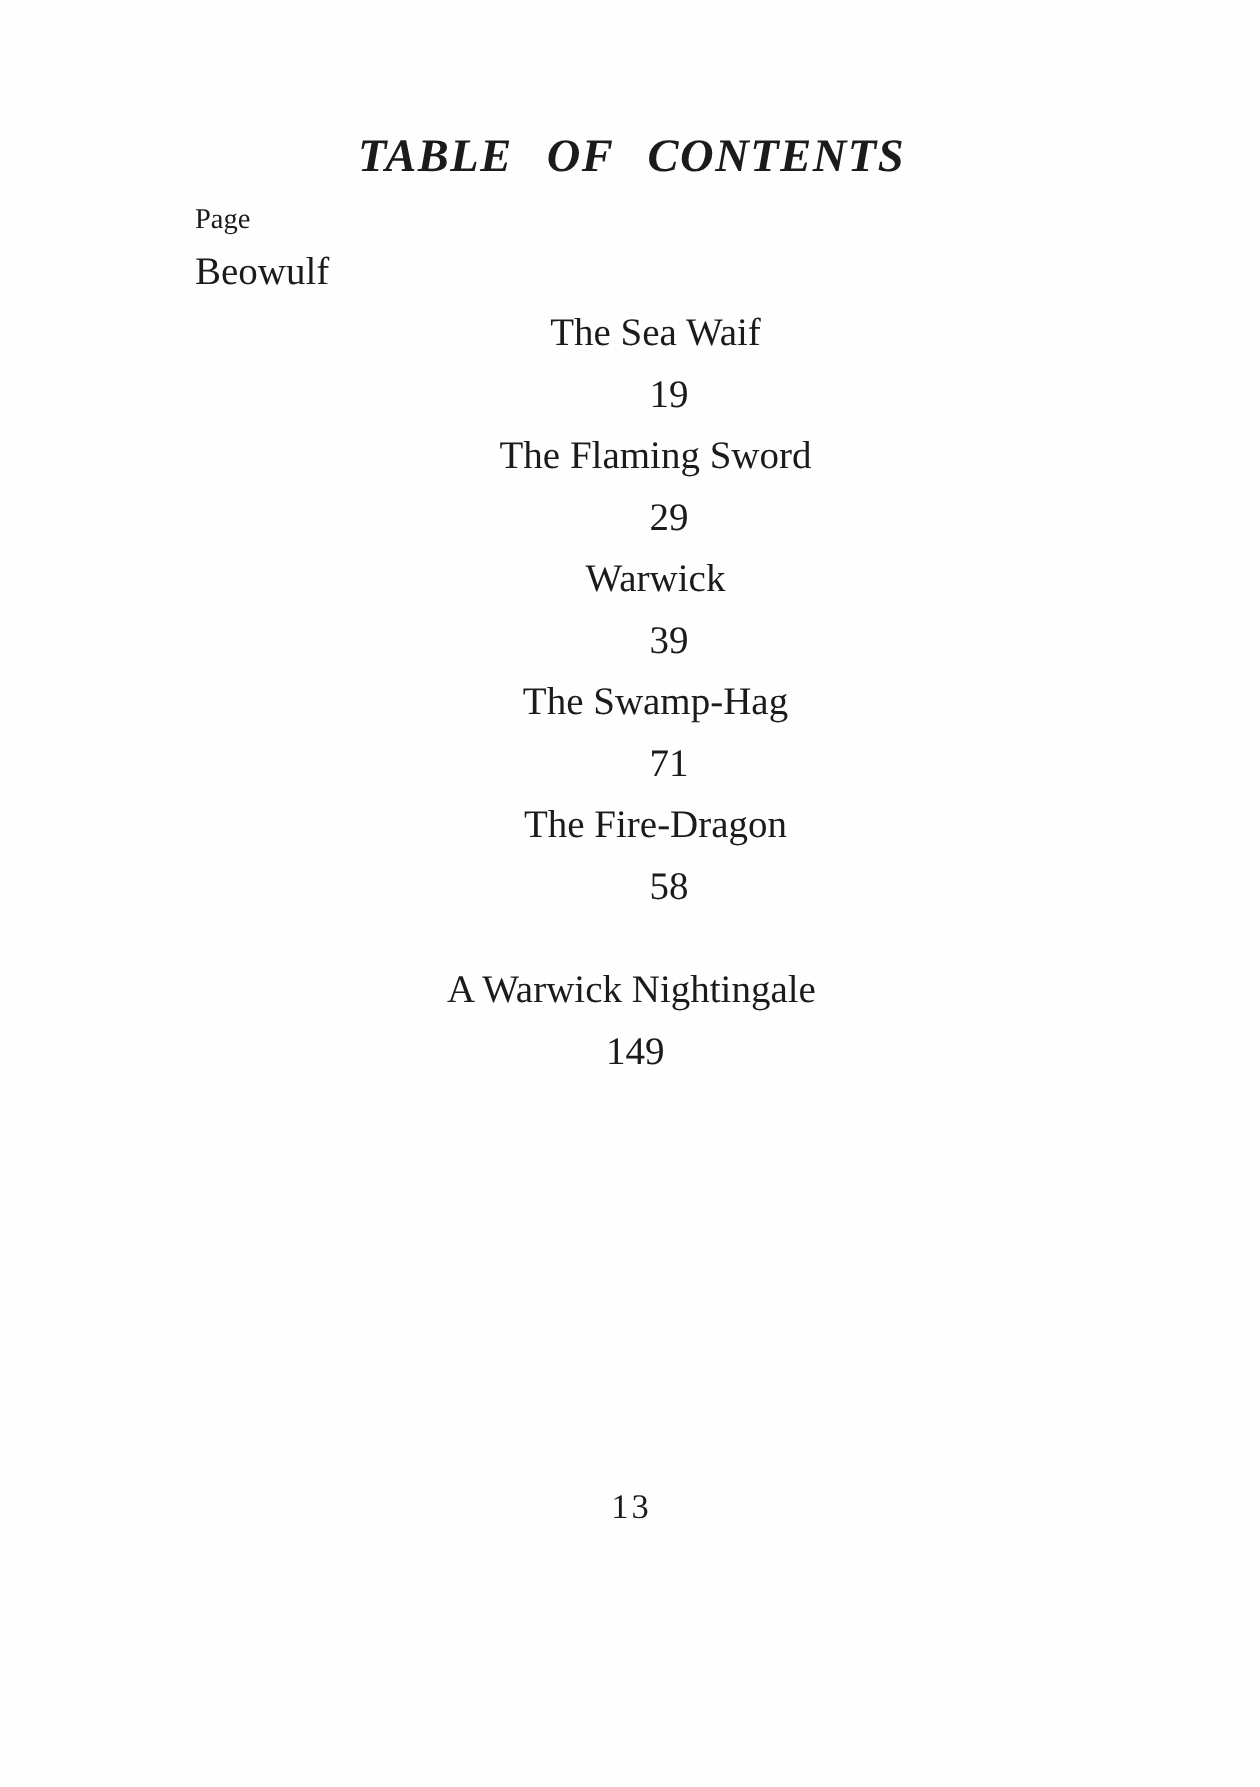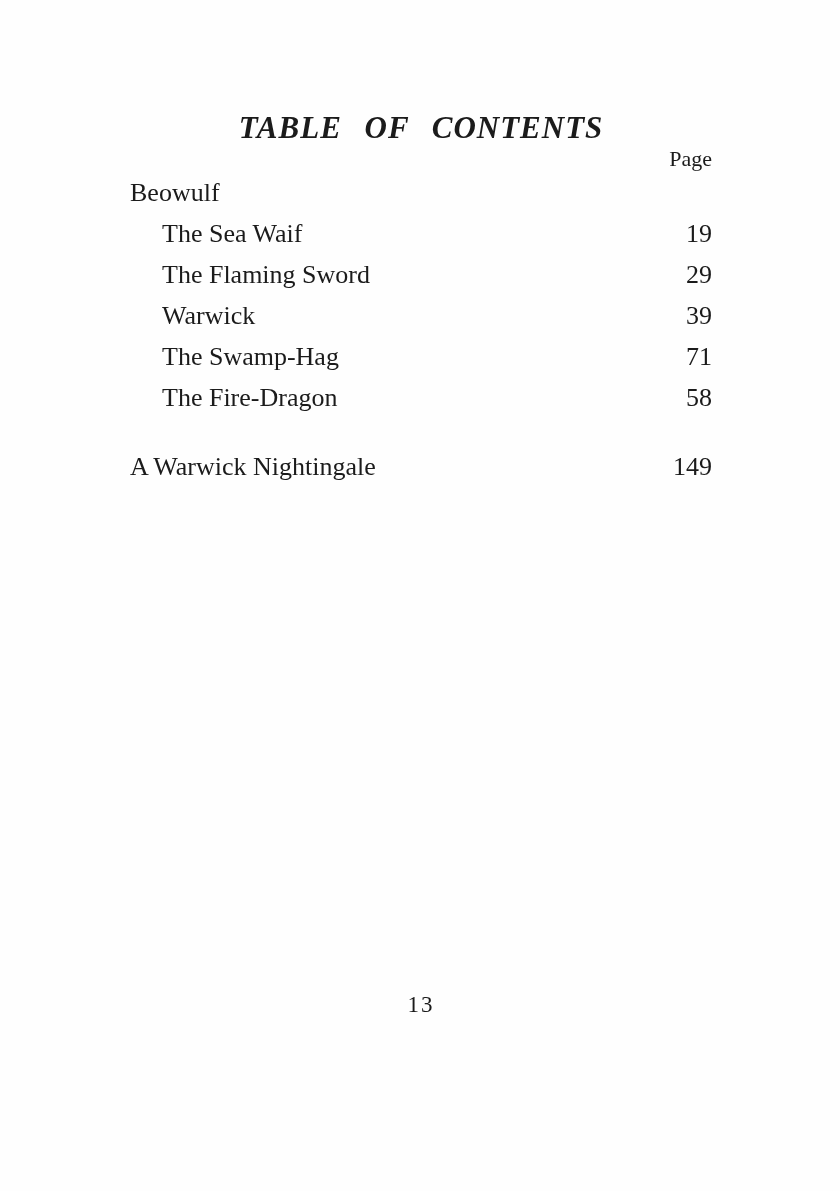--- a/index.html
+++ b/index.html
@@ -13,46 +13,46 @@
     font-family: "Liberation Serif", "DejaVu Serif", serif;
     overflow: hidden;
   }
   .content {
     position: absolute;
     left: 130px;
     top: 0;
     width: 582px;
   }
   .toc-title {
-    margin-top: 108px;
+    margin-top: 84px;
     text-align: center;
     font-style: italic;
     font-weight: bold;
     font-size: 31px;
     letter-spacing: 1px;
     word-spacing: 0.45em;
     line-height: 40px;
   }
   .page-col-label {
-    margin-top: 0;
-    text-align: right;
-    font-size: 22px;
+    margin-top: 12px;
+    font-size: 19px;
     line-height: 22px;
   }
   .toc {
     font-size: 26px;
   }
   .section-heading {
     line-height: 41px;
     margin-top: 2px;
   }
   .entry {
     display: flex;
     align-items: center;
     line-height: 41px;
+    flex-direction: column;
   }
   .entry.indent { padding-left: 32px; }
   .entry-label { white-space: nowrap; }
   .leader {
     flex: 1 1 auto;
     align-self: stretch;
     margin: 0 14px 0 6px;
     background-image: radial-gradient(circle, #1b1b1b 1.5px, rgba(0,0,0,0) 1.9px);
     background-size: 39px 41px;
     background-position: left 18px bottom -29px;

